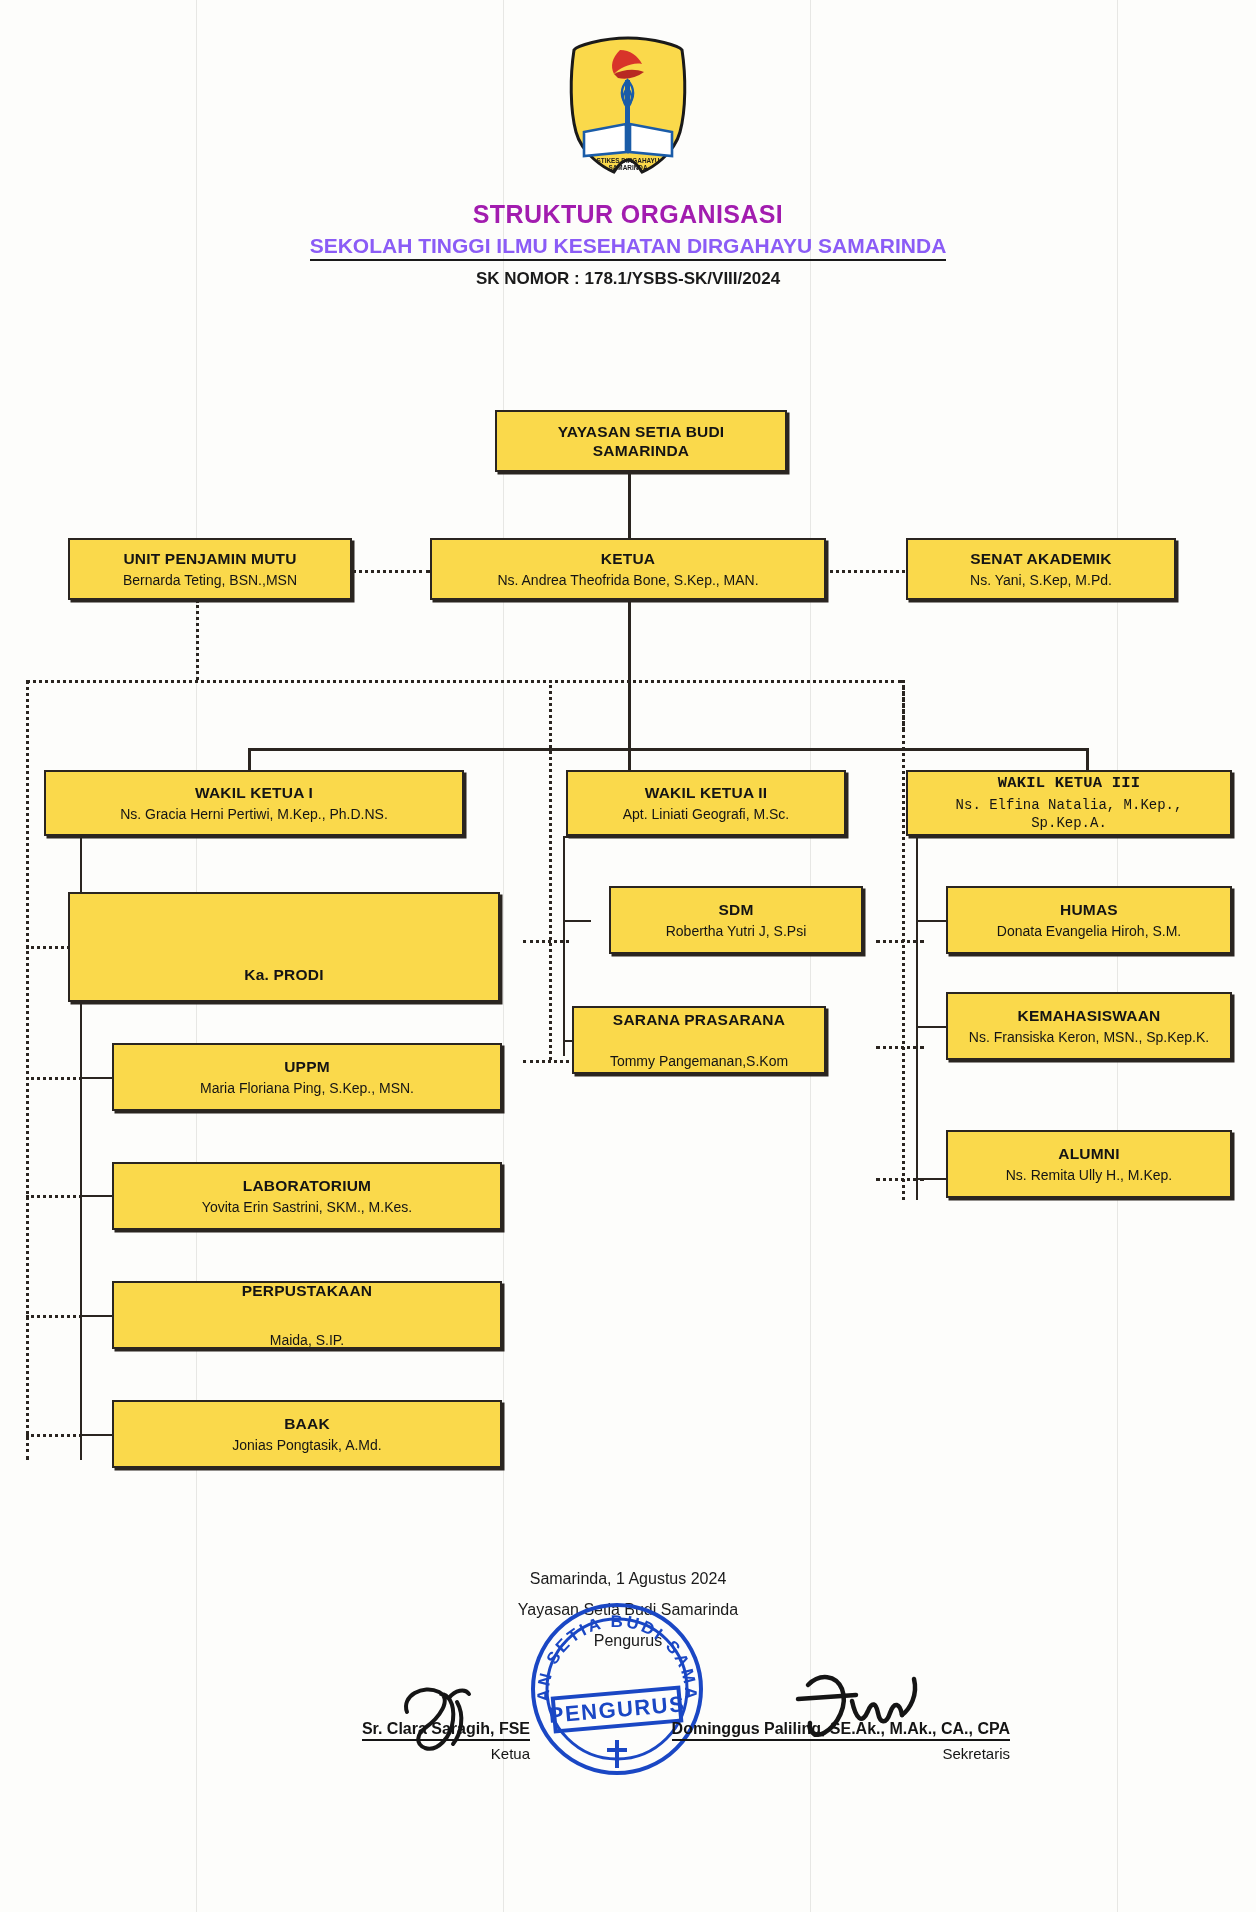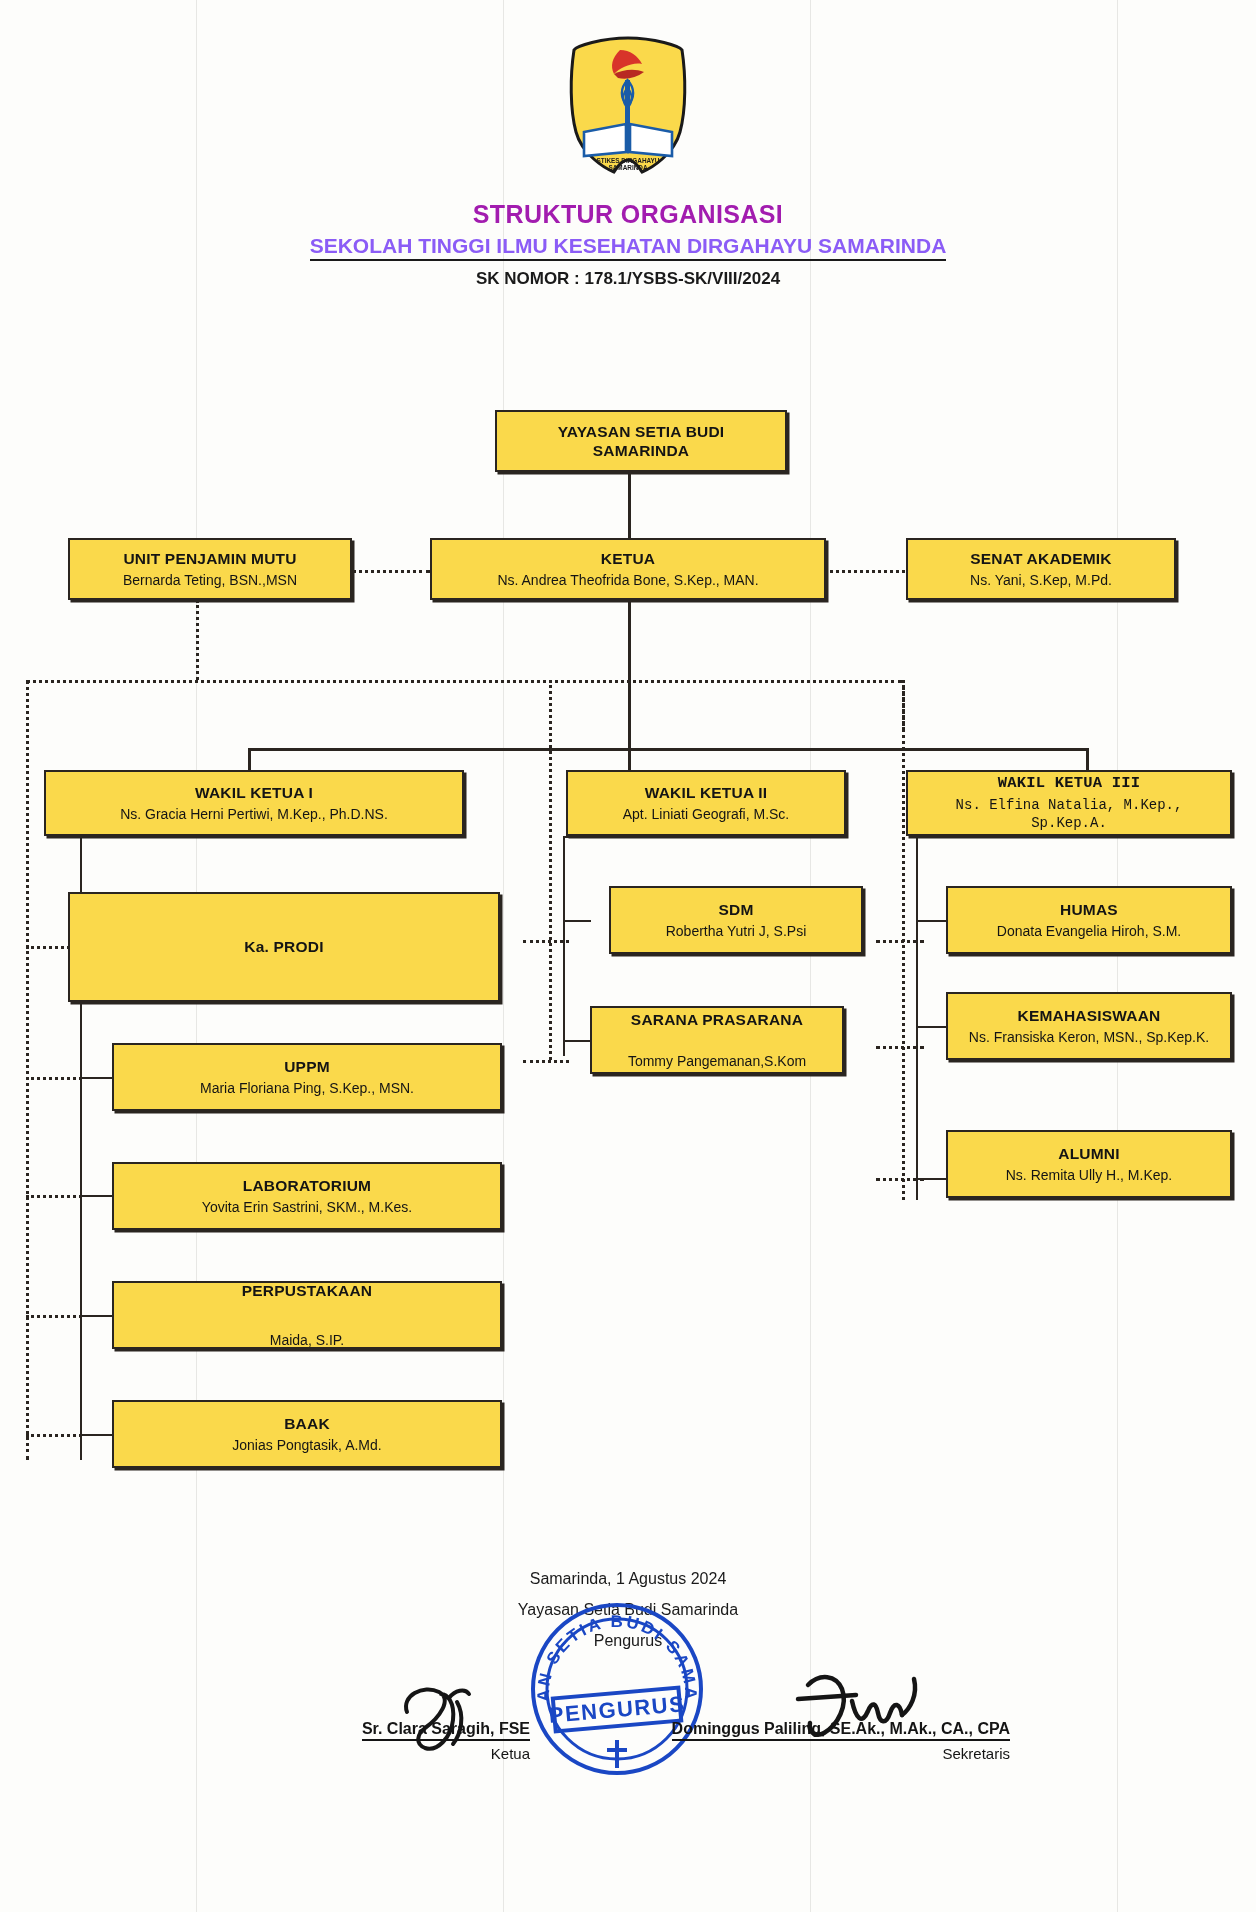--- a/index.html
+++ b/index.html
@@ -174,21 +174,21 @@
   <div class="box" style="left:566px;top:770px;width:280px;height:66px;">
     <div class="ttl">WAKIL KETUA II</div>
     <div class="nm">Apt. Liniati Geografi, M.Sc.</div>
   </div>
 
   <div class="box" style="left:906px;top:770px;width:326px;height:66px;font-family:Liberation Mono, monospace;">
     <div class="ttl">WAKIL KETUA III</div>
     <div class="nm">Ns. Elfina Natalia, M.Kep., Sp.Kep.A.</div>
   </div>
 
-  <div class="box" style="left:68px;top:892px;width:432px;height:110px;align-items:flex-start;padding:16px 12px;">
+  <div class="box" style="left:68px;top:892px;width:432px;height:110px;align-items:flex-start;padding:16px 12px;justify-content:flex-end;">
     <div class="ttl" style="width:100%;text-align:center;">Ka. PRODI</div>
   </div>
 
   <div class="box" style="left:112px;top:1043px;width:390px;height:68px;">
     <div class="ttl">UPPM</div>
     <div class="nm">Maria Floriana Ping, S.Kep., MSN.</div>
   </div>
 
   <div class="box" style="left:112px;top:1162px;width:390px;height:68px;">
     <div class="ttl">LABORATORIUM</div>
@@ -203,21 +203,21 @@
   <div class="box" style="left:112px;top:1400px;width:390px;height:68px;">
     <div class="ttl">BAAK</div>
     <div class="nm">Jonias Pongtasik, A.Md.</div>
   </div>
 
   <div class="box" style="left:609px;top:886px;width:254px;height:68px;">
     <div class="ttl">SDM</div>
     <div class="nm">Robertha Yutri J, S.Psi</div>
   </div>
 
-  <div class="box" style="left:590px;top:1006px;width:254px;height:68px;gap:20px;">
+  <div class="box" style="left:572px;top:1006px;width:254px;height:68px;gap:20px;">
     <div class="ttl">SARANA PRASARANA</div>
     <div class="nm">Tommy Pangemanan,S.Kom</div>
   </div>
 
   <div class="box" style="left:946px;top:886px;width:286px;height:68px;">
     <div class="ttl">HUMAS</div>
     <div class="nm">Donata Evangelia Hiroh, S.M.</div>
   </div>
 
   <div class="box" style="left:946px;top:992px;width:286px;height:68px;">

